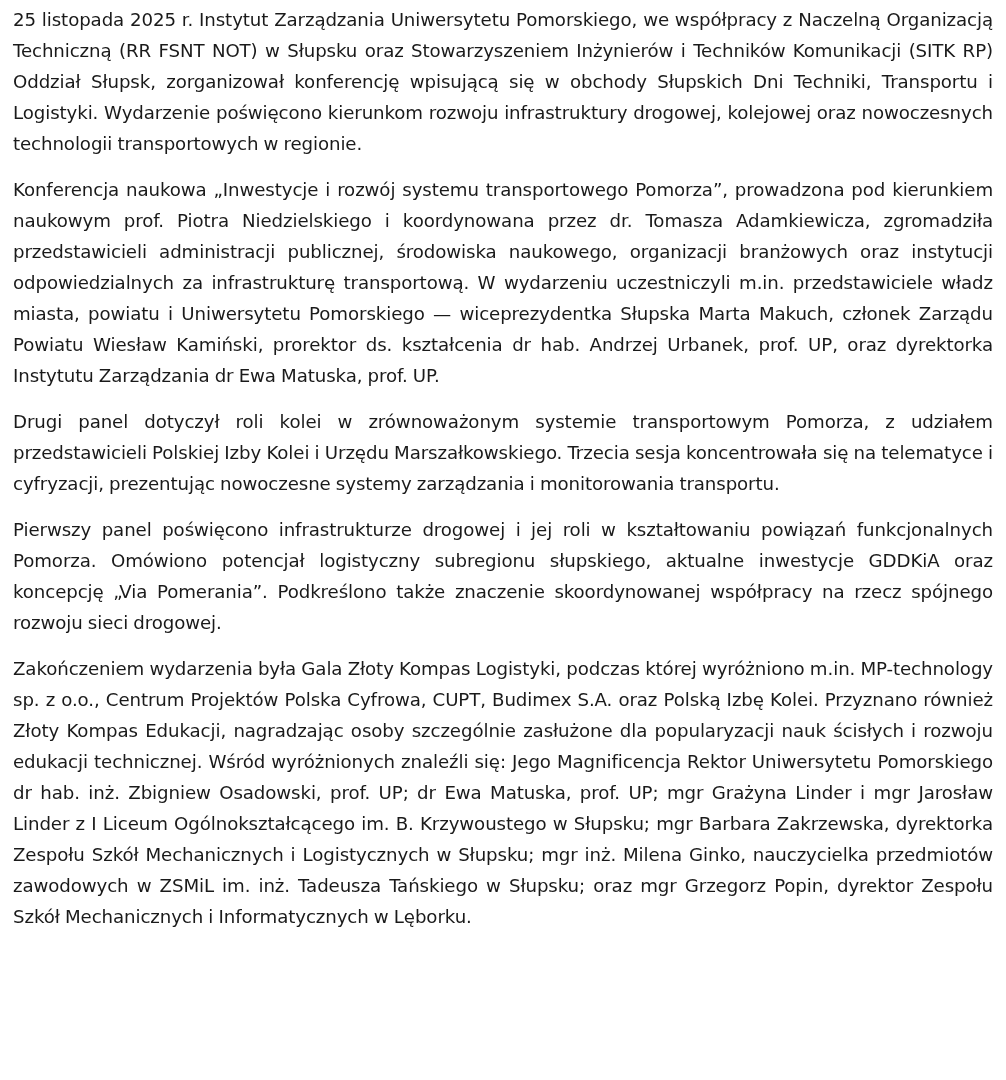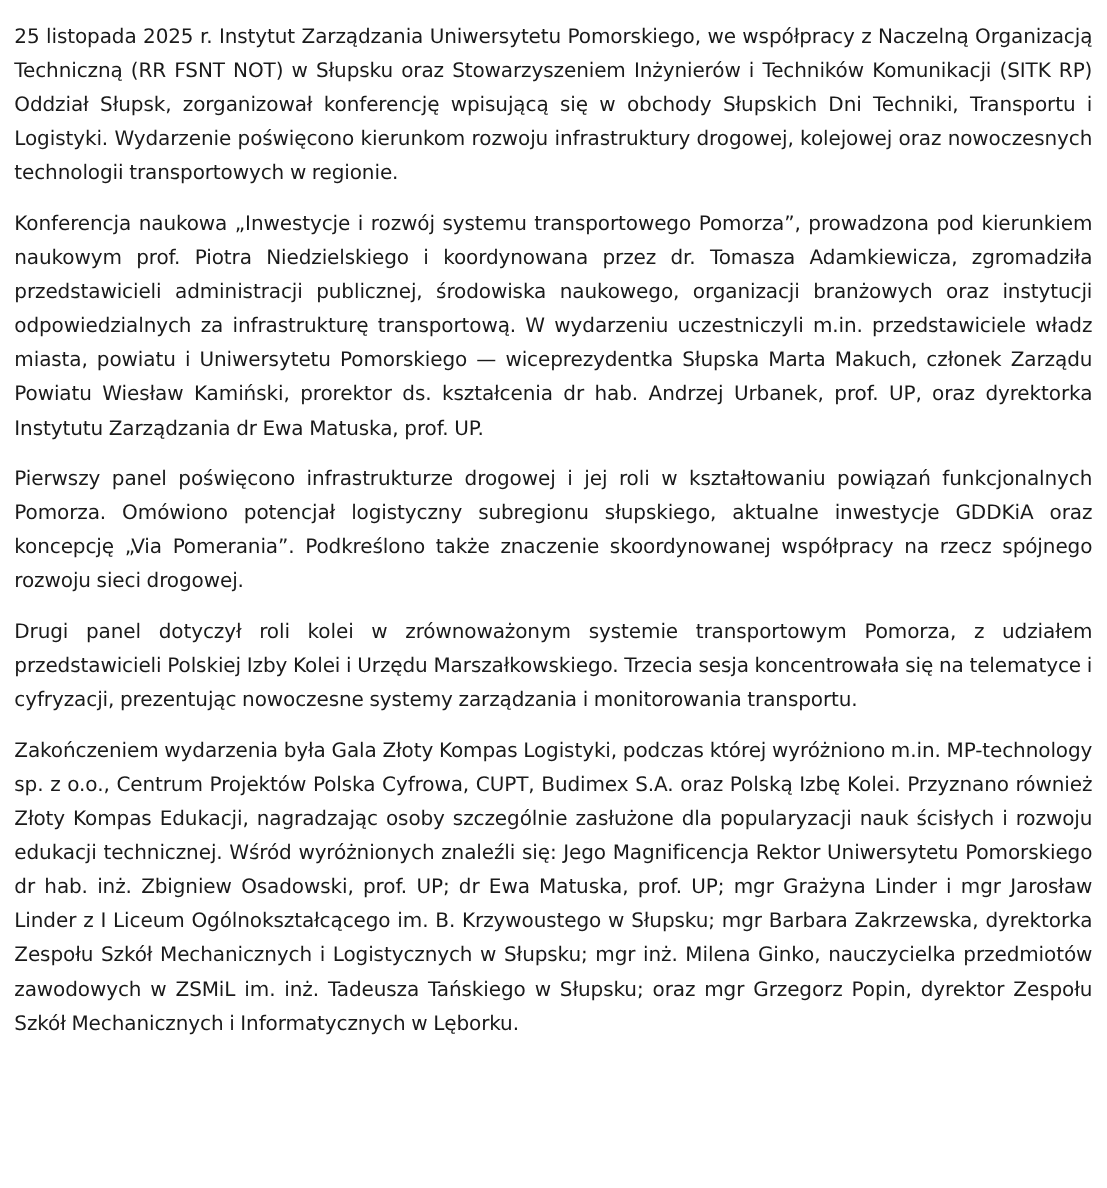--- a/index.html
+++ b/index.html
@@ -6,34 +6,34 @@
   body {
     width: 1006px;
     height: 1080px;
     overflow: hidden;
     font-family: "DejaVu Sans", "Liberation Sans", sans-serif;
     color: #1a1a1a;
   }
   .article {
     position: absolute;
     left: 13px;
-    top: 18px;
+    top: 4px;
     width: 980px;
   }
   .para {
     margin: 0 0 15px 0;
     font-size: 18.2px;
     line-height: 31px;
     text-align: justify;
     letter-spacing: -0.1px;
     word-spacing: -0.5px;
   }
 </style>
 </head>
 <body>
 
 <div class="article">
   <p class="para">25 listopada 2025 r. Instytut Zarządzania Uniwersytetu Pomorskiego, we współpracy z Naczelną Organizacją Techniczną (RR FSNT NOT) w Słupsku oraz Stowarzyszeniem Inżynierów i Techników Komunikacji (SITK RP) Oddział Słupsk, zorganizował konferencję wpisującą się w obchody Słupskich Dni Techniki, Transportu i Logistyki. Wydarzenie poświęcono kierunkom rozwoju infrastruktury drogowej, kolejowej oraz nowoczesnych technologii transportowych w regionie.</p>
   <p class="para">Konferencja naukowa „Inwestycje i rozwój systemu transportowego Pomorza”, prowadzona pod kierunkiem naukowym prof. Piotra Niedzielskiego i koordynowana przez dr. Tomasza Adamkiewicza, zgromadziła przedstawicieli administracji publicznej, środowiska naukowego, organizacji branżowych oraz instytucji odpowiedzialnych za infrastrukturę transportową. W wydarzeniu uczestniczyli m.in. przedstawiciele władz miasta, powiatu i Uniwersytetu Pomorskiego — wiceprezydentka Słupska Marta Makuch, członek Zarządu Powiatu Wiesław Kamiński, prorektor ds. kształcenia dr hab. Andrzej Urbanek, prof. UP, oraz dyrektorka Instytutu Zarządzania dr Ewa Matuska, prof. UP.</p>
+  <p class="para">Drugi panel dotyczył roli kolei w zrównoważonym systemie transportowym Pomorza, z udziałem przedstawicieli Polskiej Izby Kolei i Urzędu Marszałkowskiego. Trzecia sesja koncentrowała się na telematyce i cyfryzacji, prezentując nowoczesne systemy zarządzania i monitorowania transportu.</p>
   <p class="para">Pierwszy panel poświęcono infrastrukturze drogowej i jej roli w kształtowaniu powiązań funkcjonalnych Pomorza. Omówiono potencjał logistyczny subregionu słupskiego, aktualne inwestycje GDDKiA oraz koncepcję „Via Pomerania”. Podkreślono także znaczenie skoordynowanej współpracy na rzecz spójnego rozwoju sieci drogowej.</p>
-  <p class="para">Drugi panel dotyczył roli kolei w zrównoważonym systemie transportowym Pomorza, z udziałem przedstawicieli Polskiej Izby Kolei i Urzędu Marszałkowskiego. Trzecia sesja koncentrowała się na telematyce i cyfryzacji, prezentując nowoczesne systemy zarządzania i monitorowania transportu.</p>
   <p class="para">Zakończeniem wydarzenia była Gala Złoty Kompas Logistyki, podczas której wyróżniono m.in. MP-technology sp. z o.o., Centrum Projektów Polska Cyfrowa, CUPT, Budimex S.A. oraz Polską Izbę Kolei. Przyznano również Złoty Kompas Edukacji, nagradzając osoby szczególnie zasłużone dla popularyzacji nauk ścisłych i rozwoju edukacji technicznej. Wśród wyróżnionych znaleźli się: Jego Magnificencja Rektor Uniwersytetu Pomorskiego dr hab. inż. Zbigniew Osadowski, prof. UP; dr Ewa Matuska, prof. UP; mgr Grażyna Linder i mgr Jarosław Linder z I Liceum Ogólnokształcącego im. B. Krzywoustego w Słupsku; mgr Barbara Zakrzewska, dyrektorka Zespołu Szkół Mechanicznych i Logistycznych w Słupsku; mgr inż. Milena Ginko, nauczycielka przedmiotów zawodowych w ZSMiL im. inż. Tadeusza Tańskiego w Słupsku; oraz mgr Grzegorz Popin, dyrektor Zespołu Szkół Mechanicznych i Informatycznych w Lęborku.</p>
 </div>
 
 </body></html>

